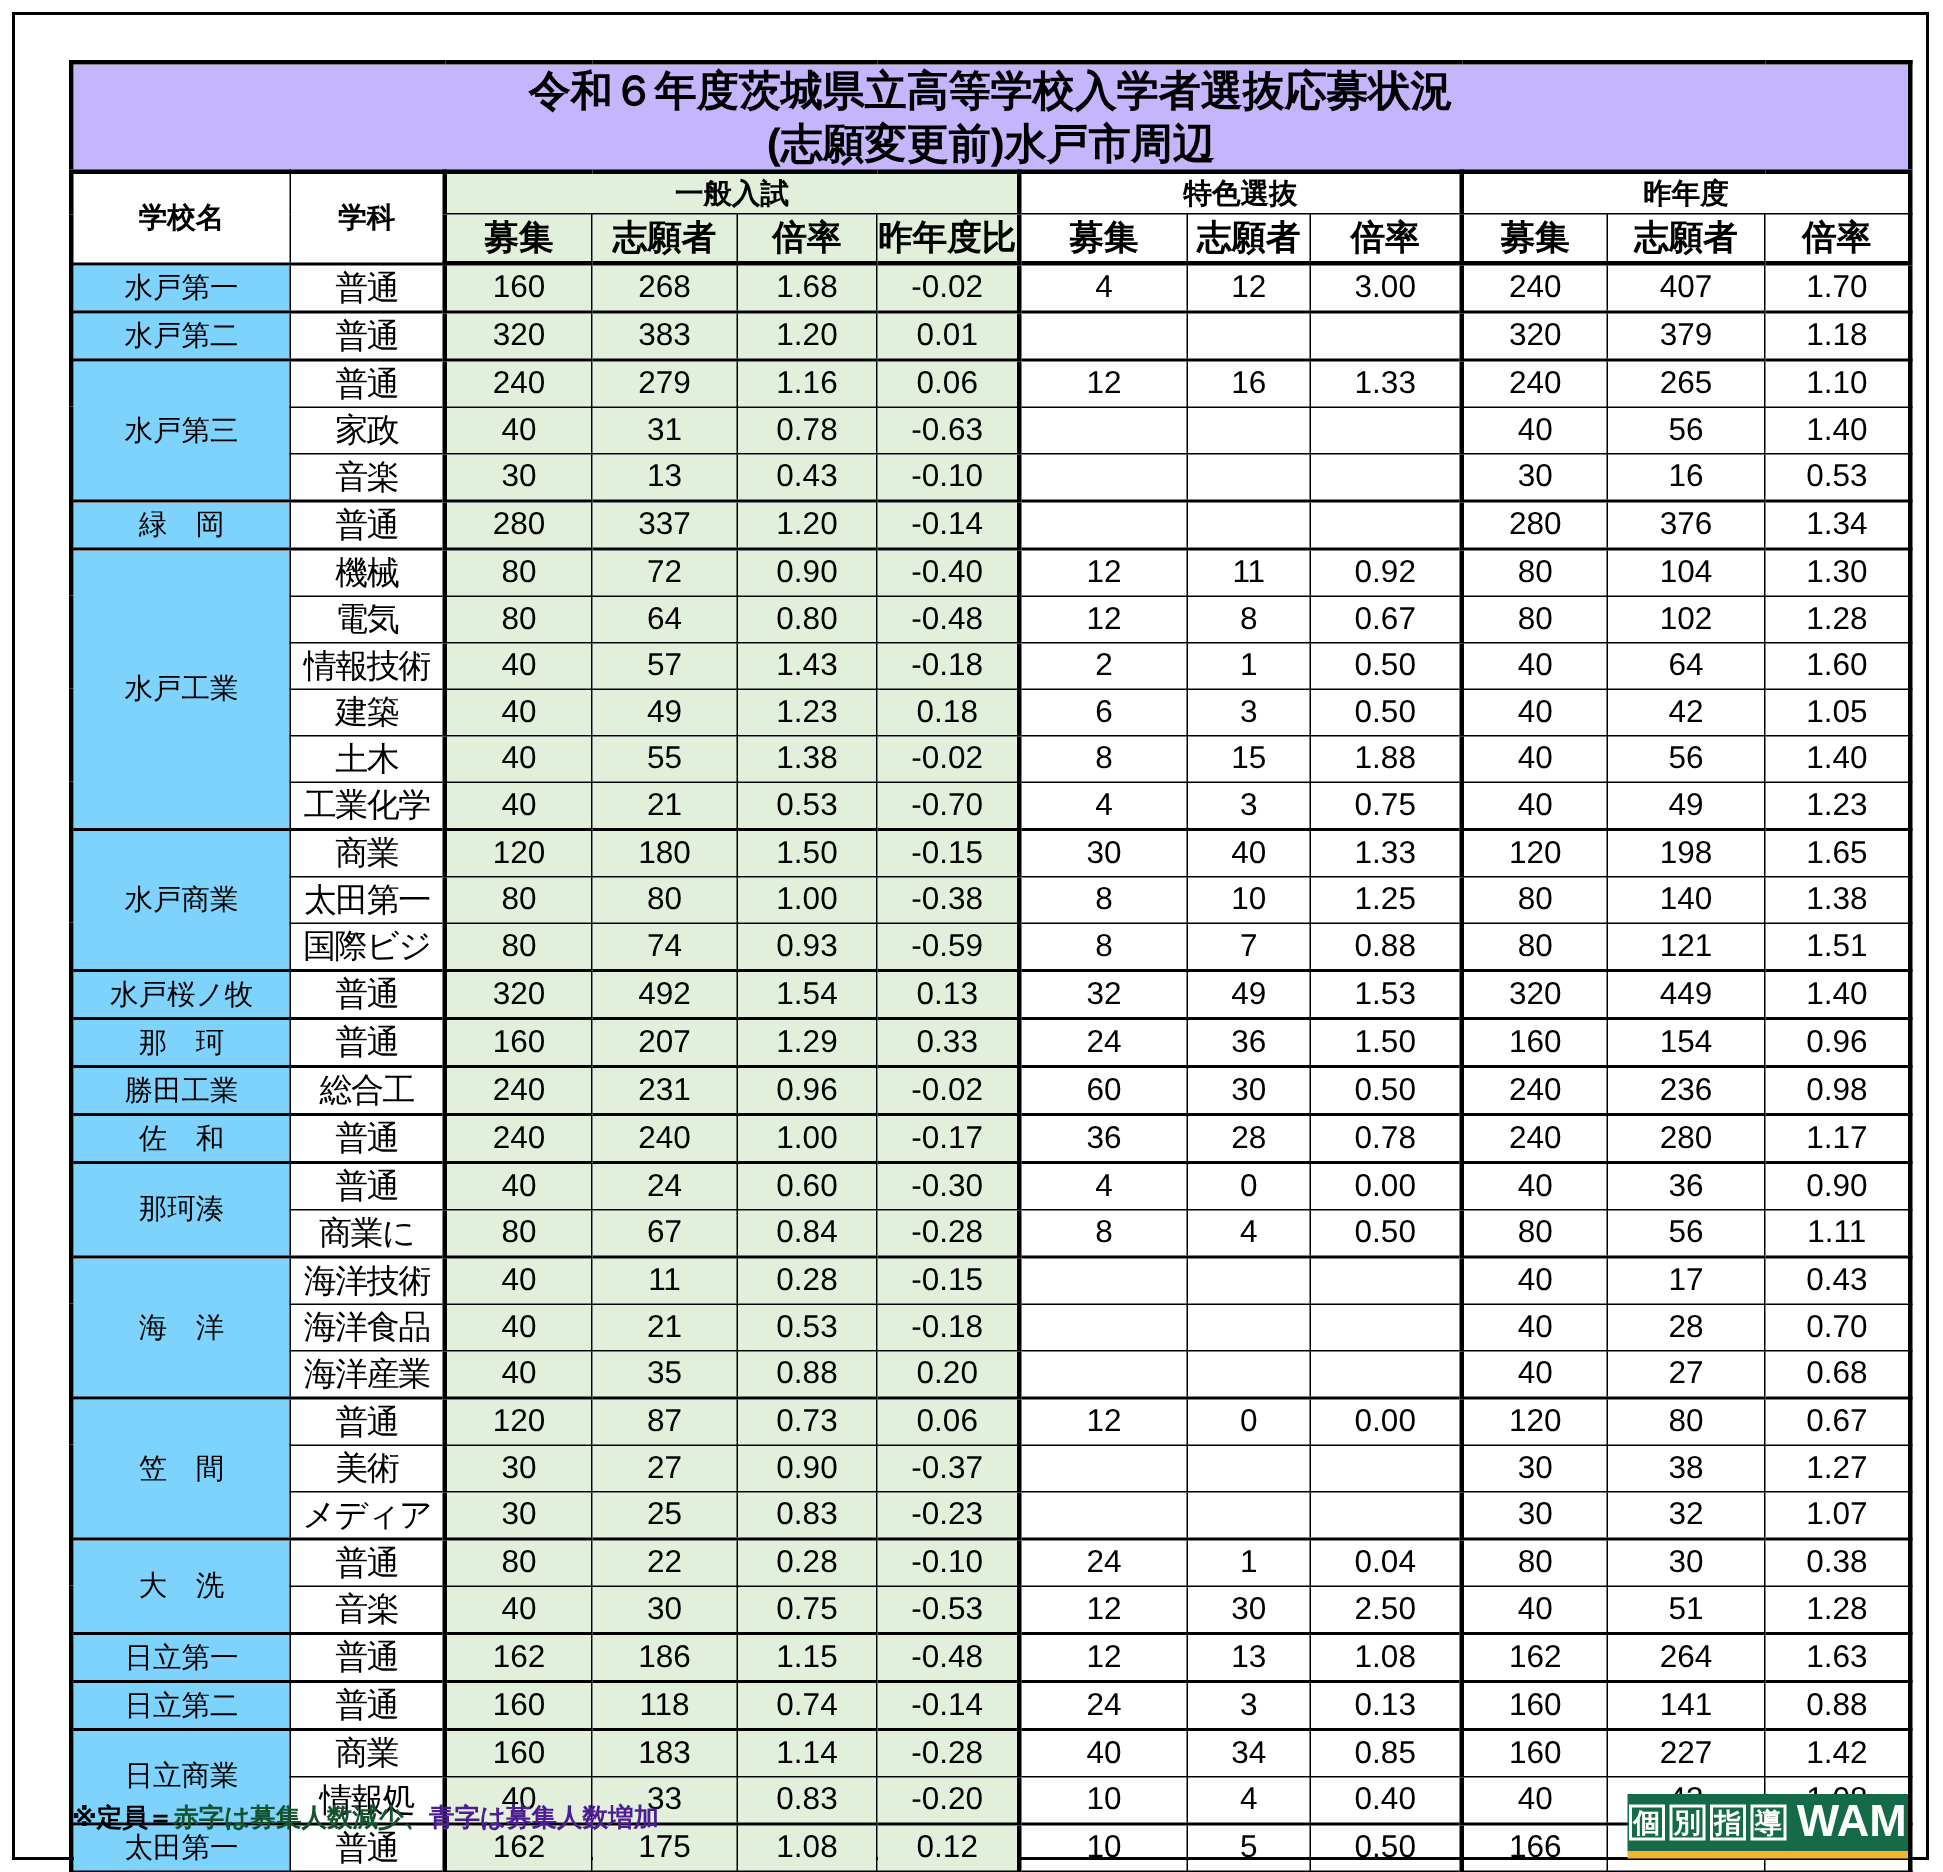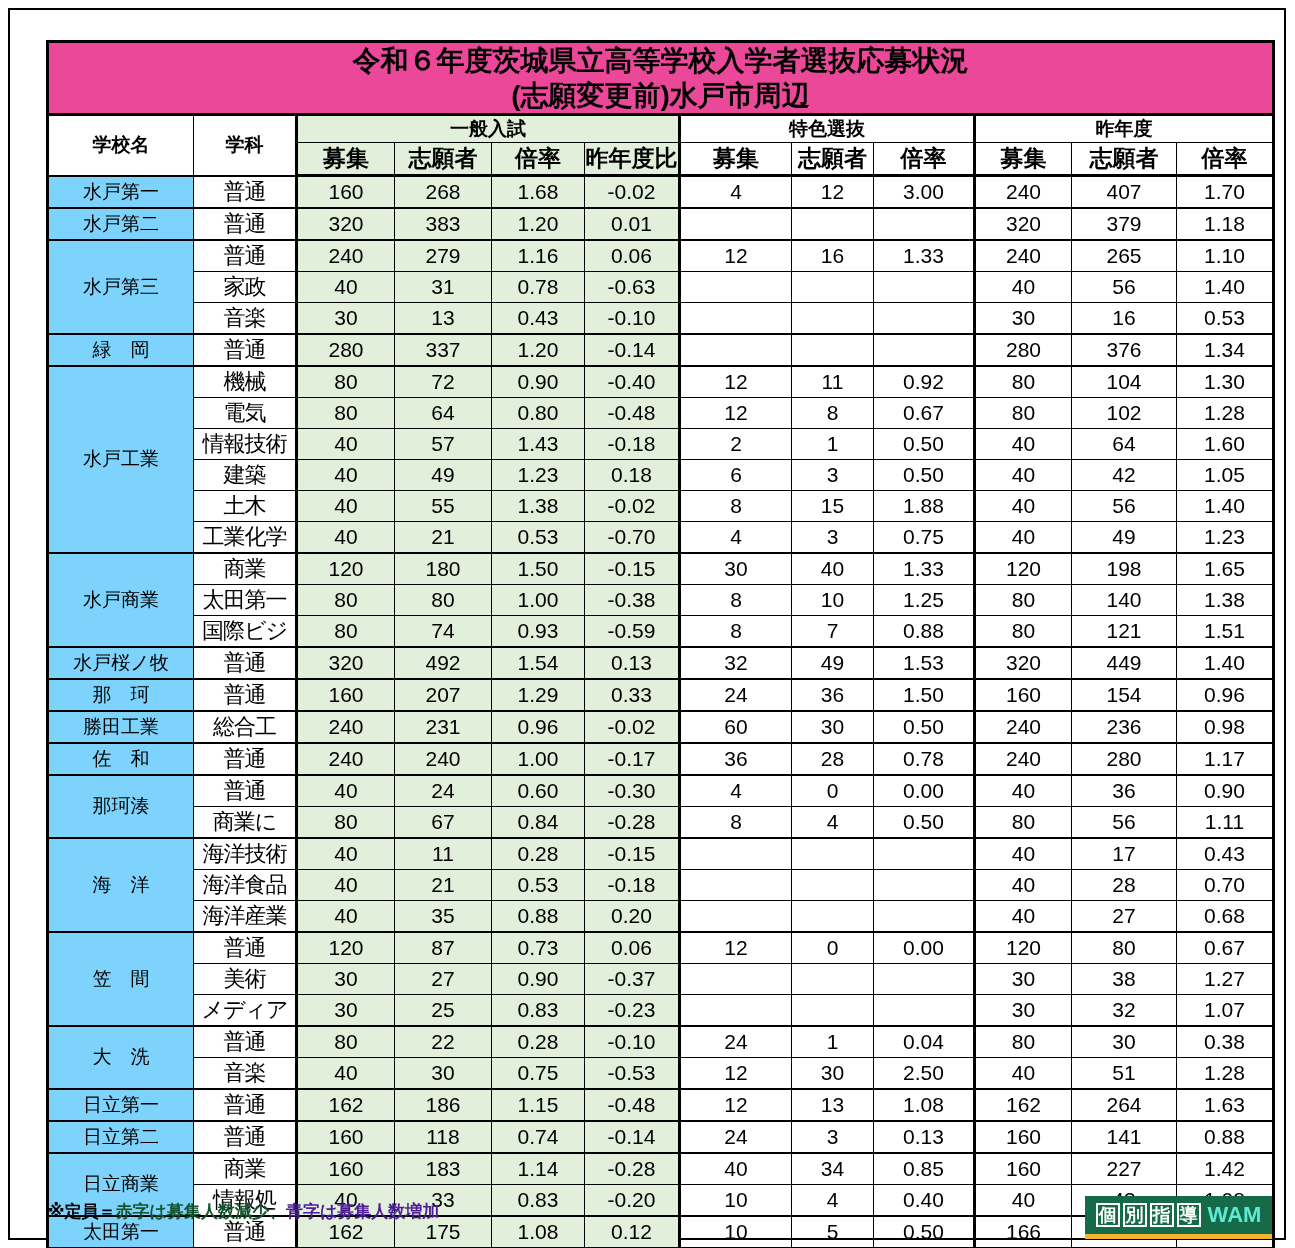--- a/index.html
+++ b/index.html
@@ -28,21 +28,21 @@
     padding: 0;
     overflow: hidden;
     white-space: nowrap;
   }
   .title-row td {
     height: 70px;
     font-size: 28px;
     font-weight: bold;
     line-height: 35px;
     border-bottom: 3px solid #000;
-    background: #ec4899;
+    background: #c4b5fd;
   }
   tr.ghead th { height: 28px; font-size: 19px; font-weight: bold; }
   tr.subhead th { height: 26px; font-size: 23px; font-weight: bold; border-bottom: 3px solid #000; }
   .green { background: #e2efda; }
   .red { color: #ff0000; }
   td.num { height: 30px; font-size: 21px; color: #000; }
   td.school { font-size: 19px; background: #7dd3fc; }
   td.dept { font-size: 22px; background: #fff; letter-spacing: -1px; }
   tr.group-start td { border-top: 2px solid #000; }
   .sep-l { border-left: 3px solid #000 !important; }
@@ -65,22 +65,22 @@
     display: inline-block;
     border: 2px solid #fff;
     color: #fff;
     font-size: 18px;
     font-weight: bold;
     line-height: 20px;
     padding: 0 1px;
     margin-right: 3px;
   }
   .logo-wam {
-    color: #5eead4;
-    font-size: 22px;
+    color: #ffffff;
+    font-size: 30px;
     font-weight: bold;
     letter-spacing: 0px;
     margin-left: 4px;
     line-height: 38px;
   }
   .logo-underline { background: #f2b42a; height: 5px; width: 100%; }
 </style>
 </head>
 <body>
 

